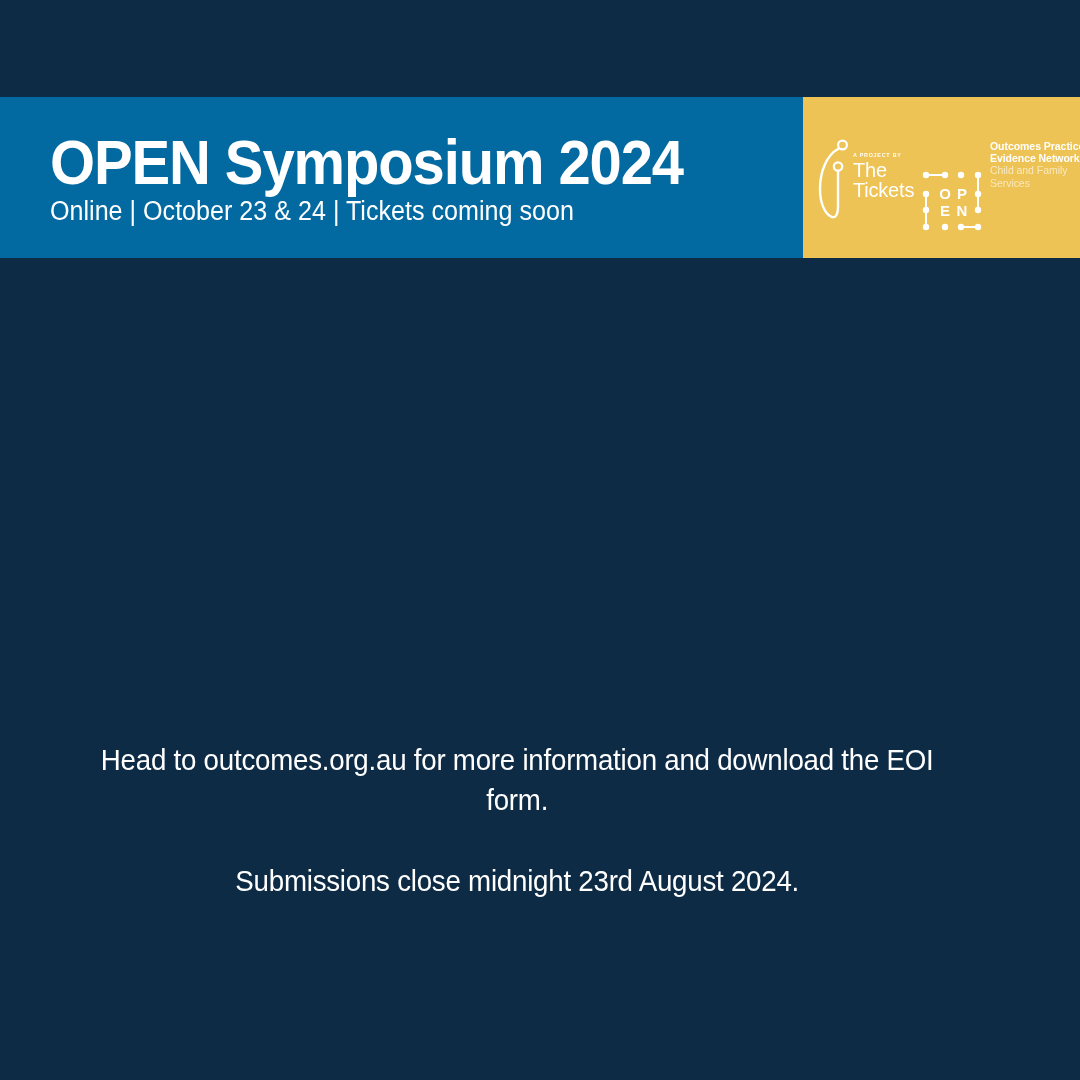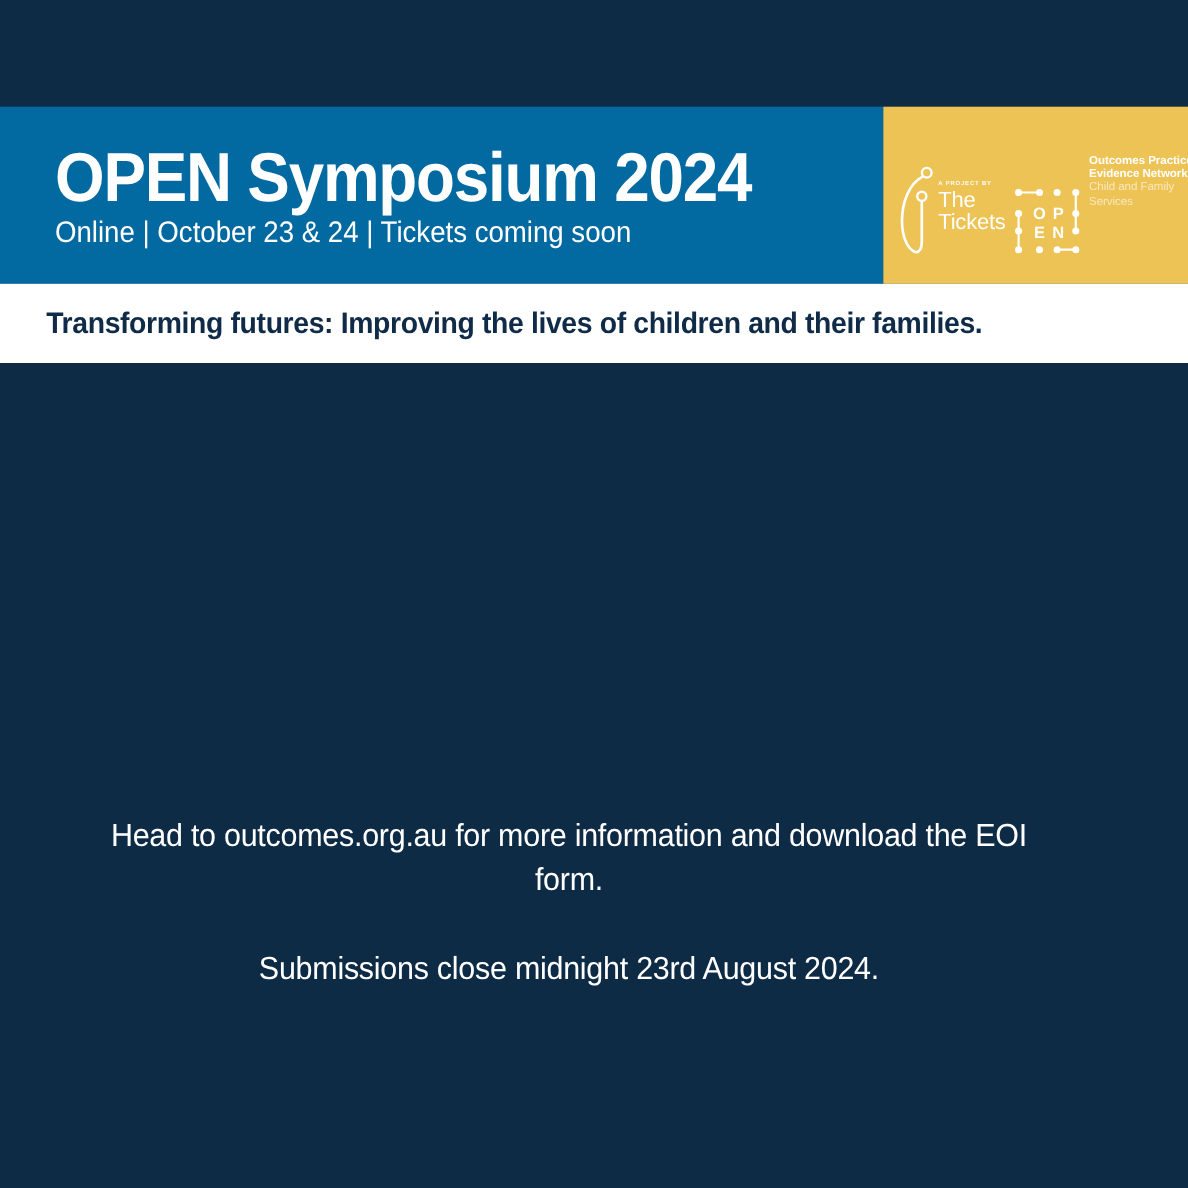--- a/index.html
+++ b/index.html
@@ -76,21 +76,21 @@
     position: absolute;
     left: 12px;
     top: 30px;
     width: 265px;
     height: 100px;
   }
 
   .centre-logo {
     position: absolute;
     left: 0;
-    top: 18px;
+    top: 6px;
     width: 96px;
     height: 92px;
   }
   .centre-mark {
     position: absolute;
     left: 2px;
     top: 4px;
     width: 34px;
     height: 84px;
   }
@@ -273,23 +273,20 @@
           <div class="ow-strong">Outcomes Practice</div>
           <div class="ow-strong">Evidence Network</div>
           <div class="ow-light">Child and Family</div>
           <div class="ow-light">Services</div>
         </div>
 
       </div>
     </div>
   </div>
 
-  <div class="tagline-bar">
-    <div class="tagline-text">Transforming futures: Improving the lives of children and their families.</div>
-  </div>
 
 
   <div class="body-block">
     <p class="body-para">Head to outcomes.org.au for more information and download the EOI form.</p>
     <p class="body-para second">Submissions close midnight 23rd August 2024.</p>
   </div>
 
 </div>
 
 </body></html>

